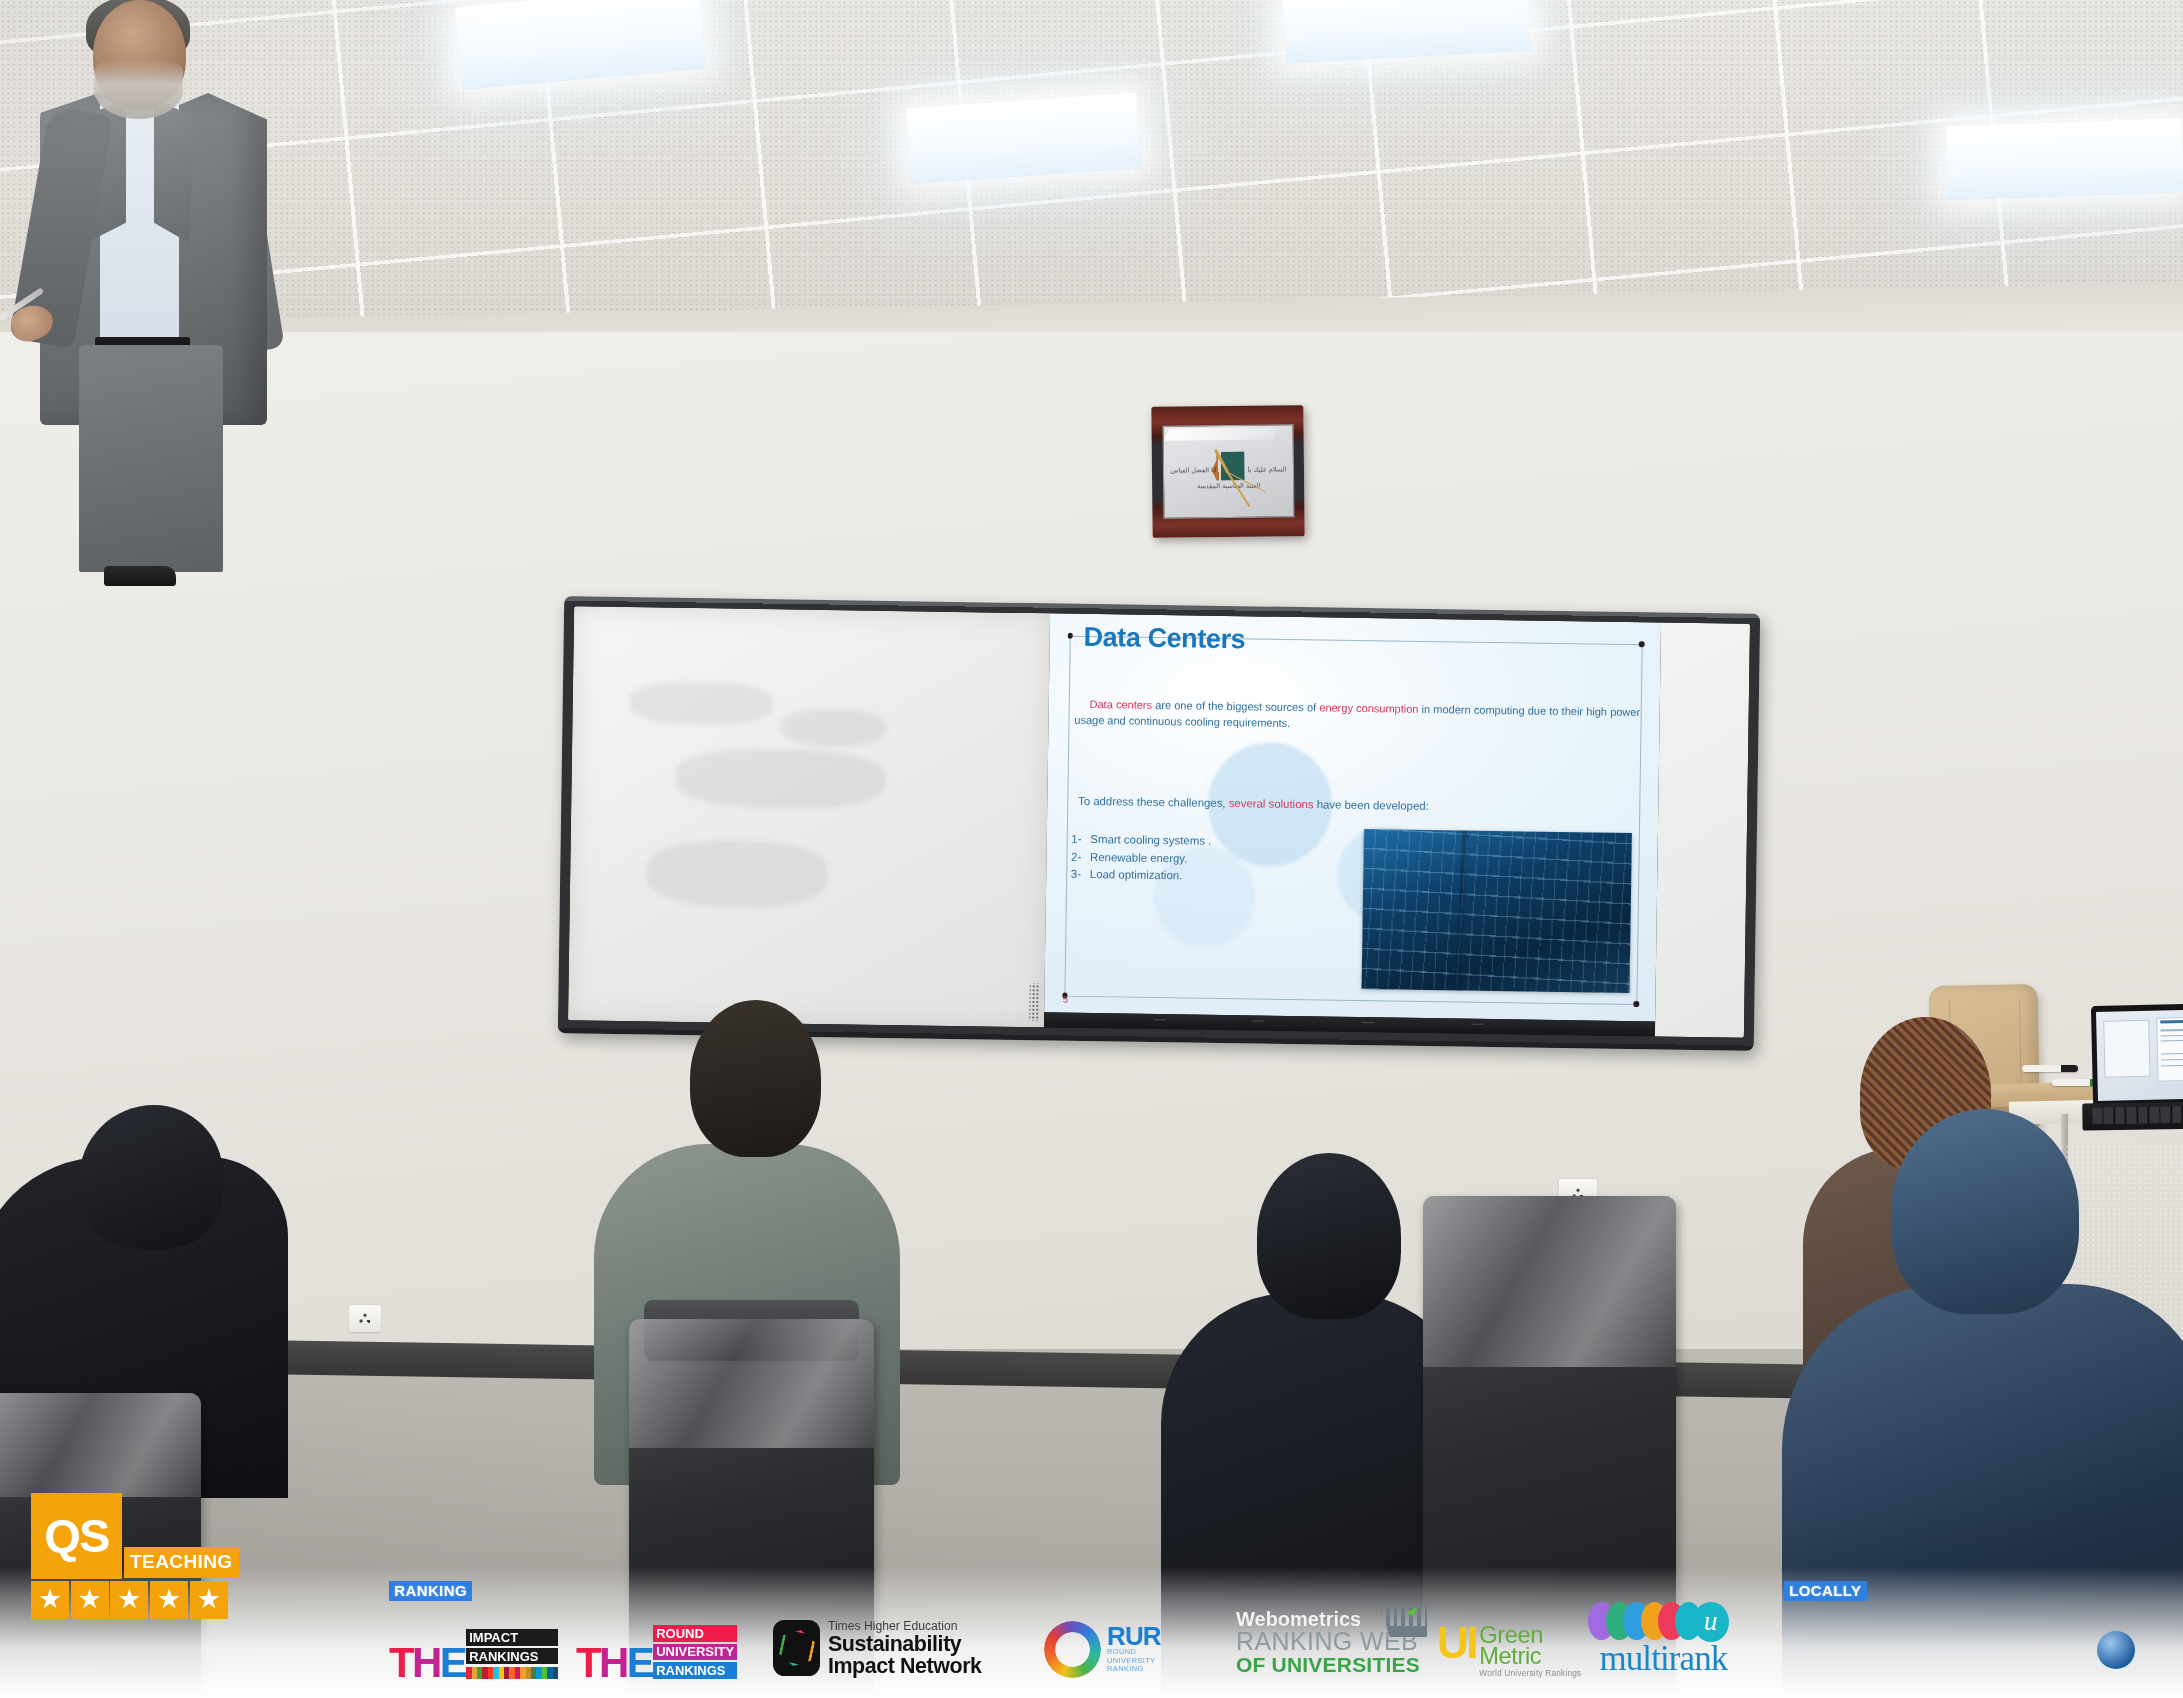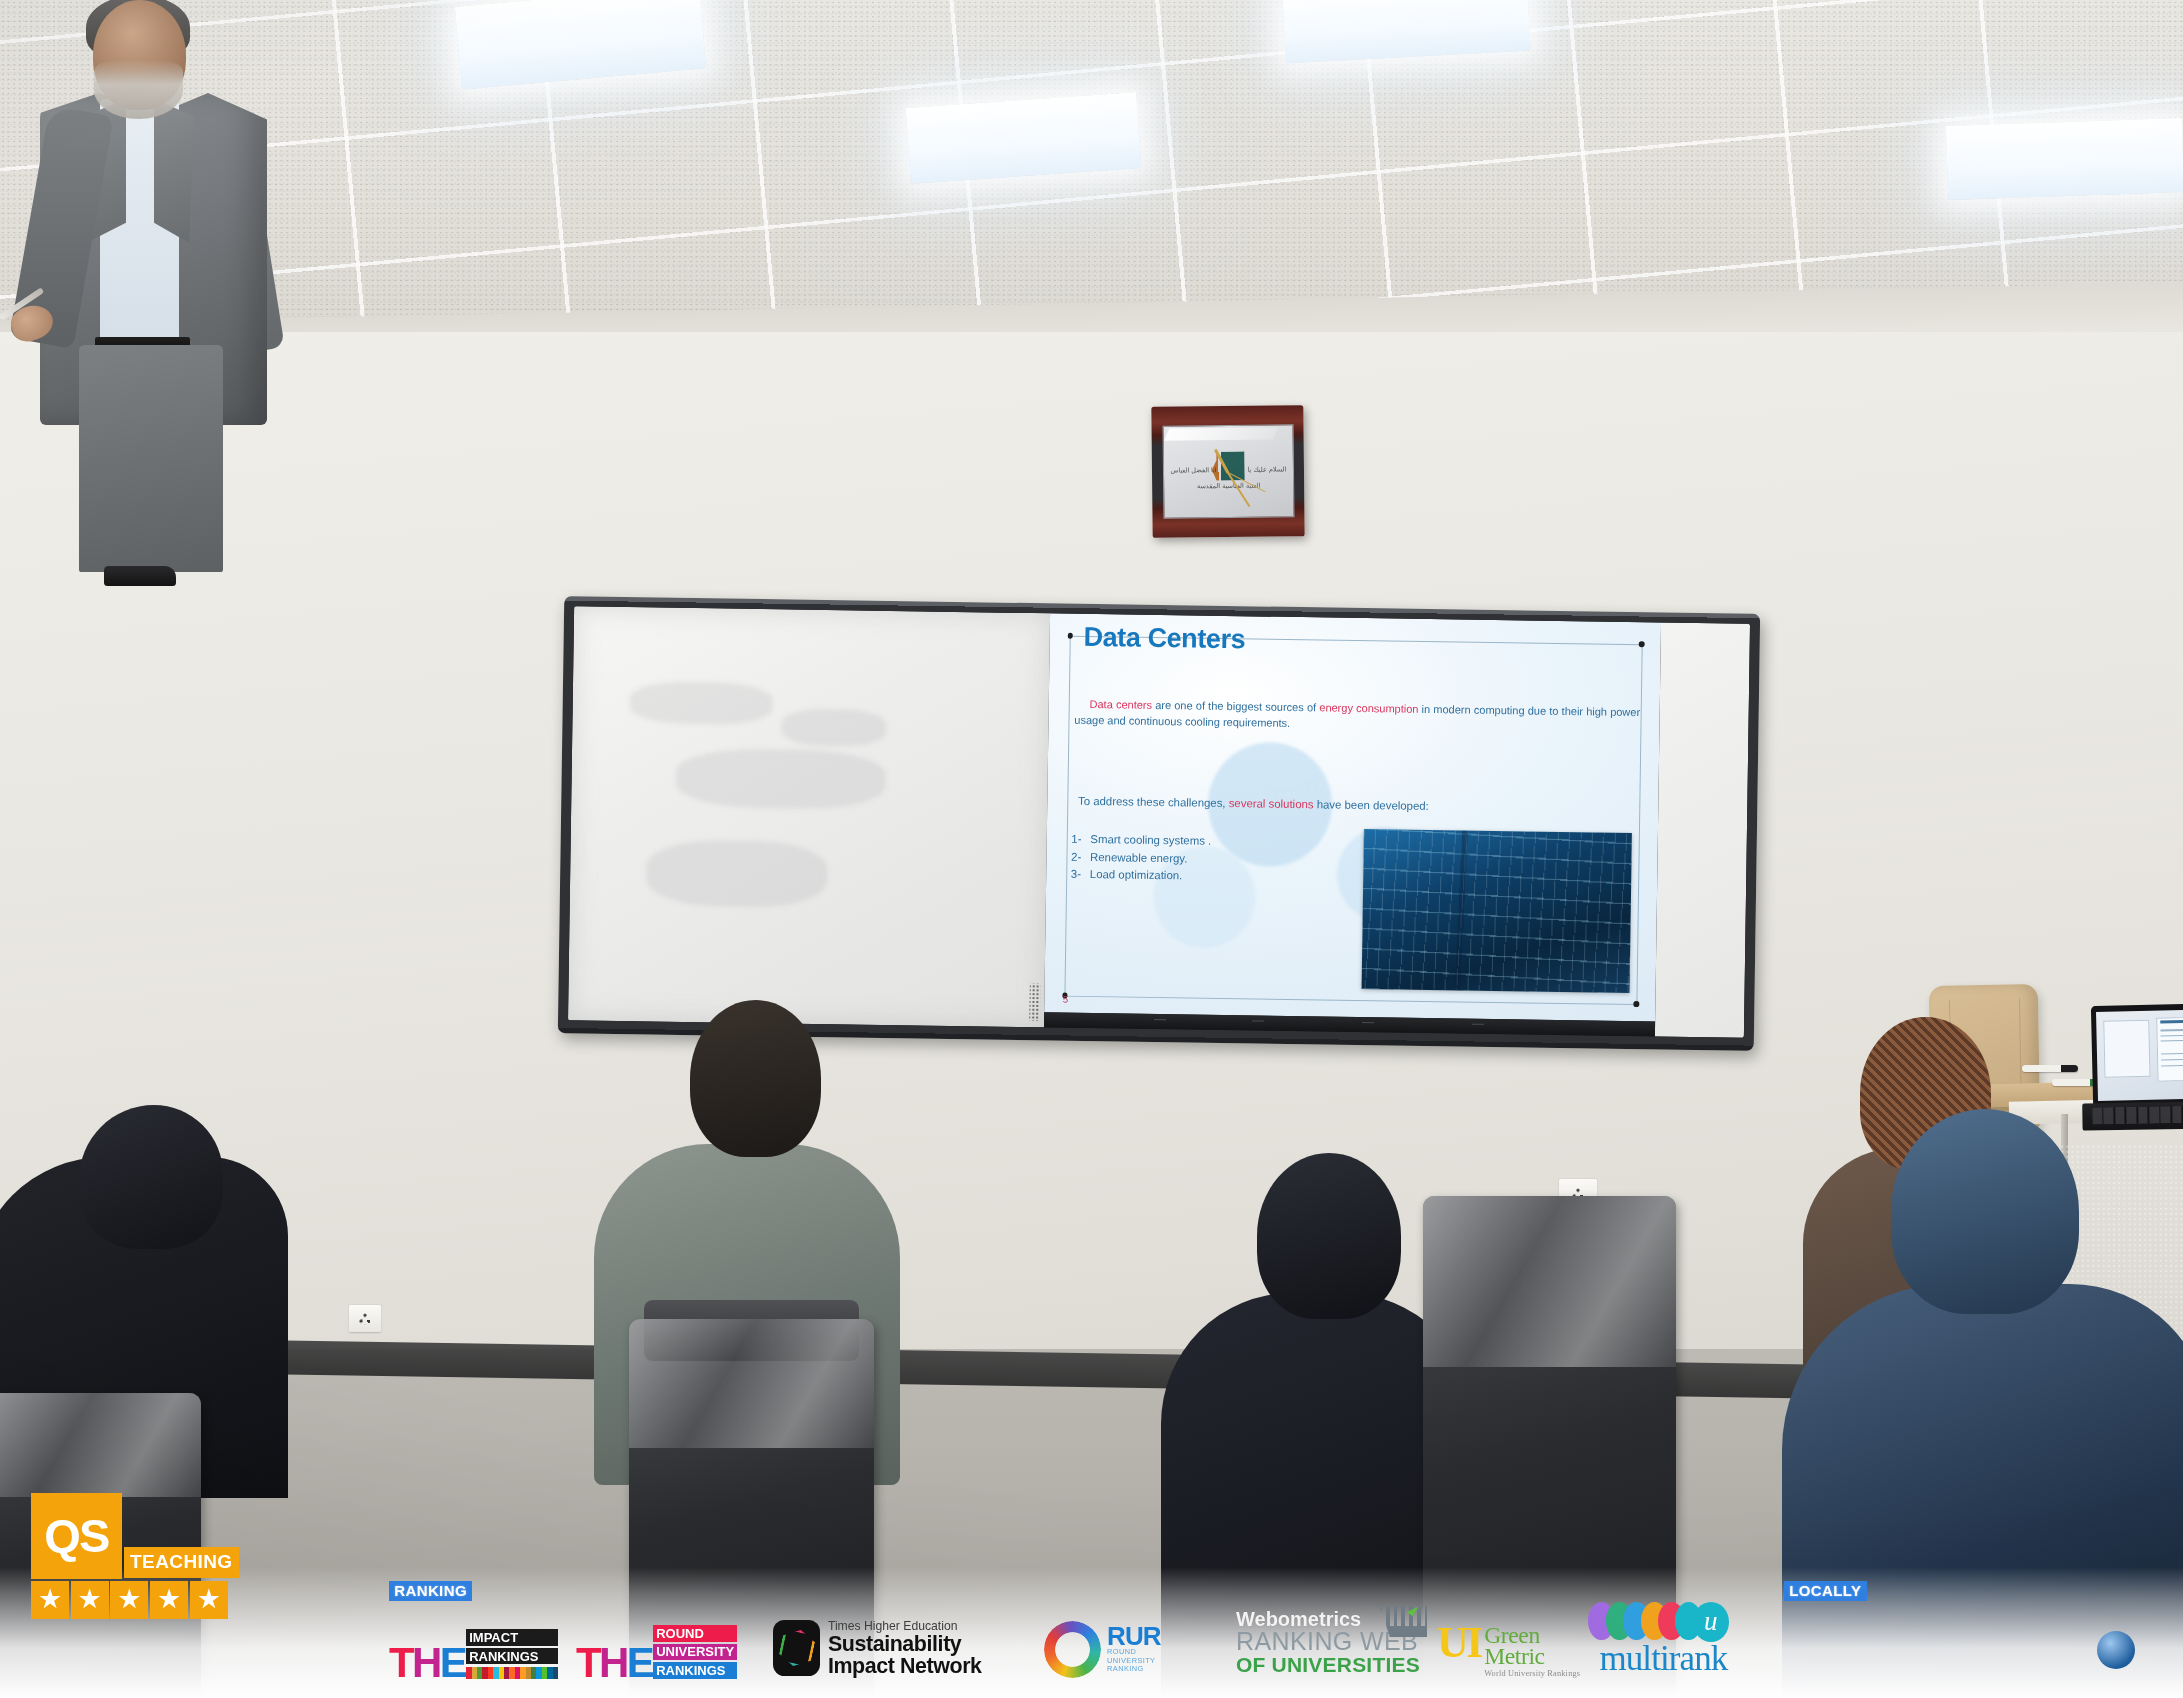--- a/index.html
+++ b/index.html
@@ -505,21 +505,21 @@
       repeating-linear-gradient(90deg, #6f7c86 0 3.9px, transparent 3.9px 7.9px);
     -webkit-mask:linear-gradient(72deg, transparent 0 36%, #000 38%);
             mask:linear-gradient(72deg, transparent 0 36%, #000 38%);
   }
   .webo .arrow{
     position:absolute; right:3.5px; top:-5.2px; width:0; height:0;
     border-left:7.9px solid transparent; border-right:0 solid transparent;
     border-bottom:11.4px solid #5fbf3f; transform:rotate(32deg);
   }
 
-  .uigm{ position:absolute; display:flex; align-items:flex-start; gap:3.5px;font-family:Liberation Serif, serif; }
+  .uigm{ position:absolute; display:flex; align-items:flex-start; gap:3.5px; }
   .uigm .ui{ color:#f5c518; font-weight:bold; font-size:44px; line-height:.82; letter-spacing:-2.6px; }
   .uigm .gm{ display:flex; flex-direction:column; line-height:.92; }
   .uigm .g1, .uigm .g2{ color:#62ab3d; font-size:23.6px; letter-spacing:-0.4px; }
   .uigm .g3{ color:#8d8d8d; font-size:8.3px; letter-spacing:0.2px; margin-top:2.2px; }
 
   .mrank{ position:absolute; display:flex; flex-direction:column; align-items:center; }
   .mrank .dots{ display:flex; margin-bottom:-2.6px; }
   .mrank .dots i{
     width:27px; height:38px; border-radius:50%; margin-left:-9.6px; display:block;
   }

